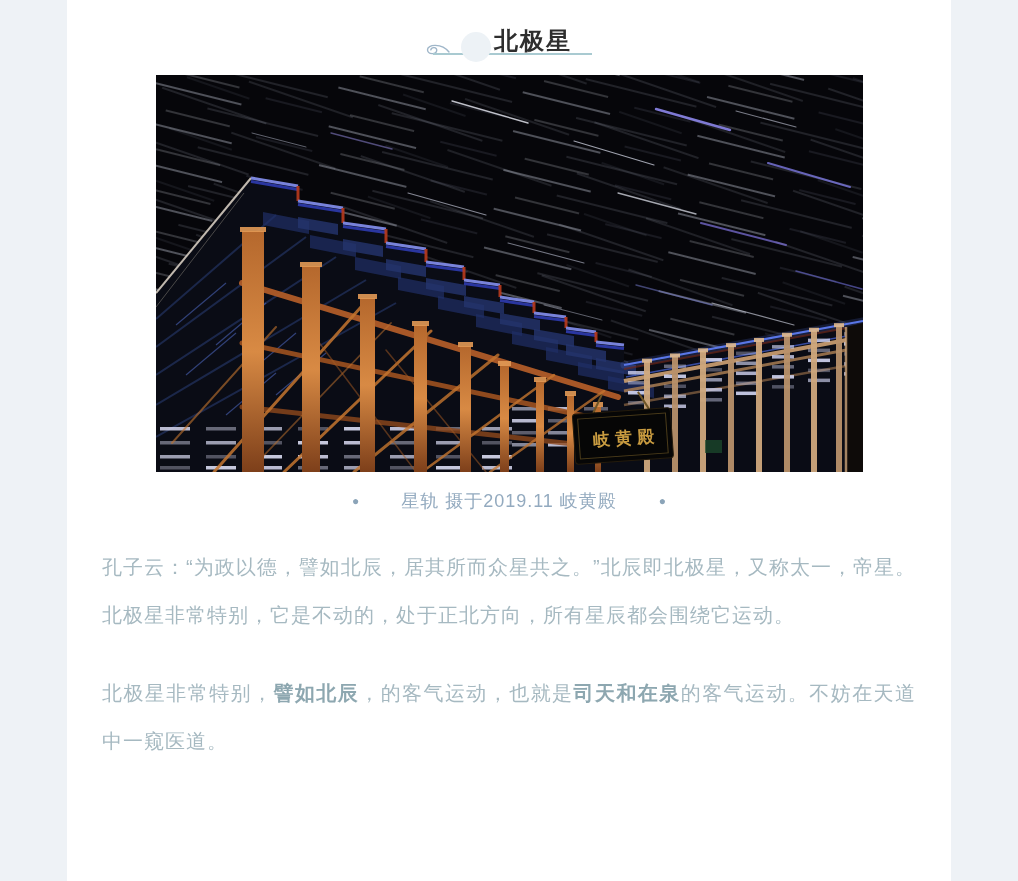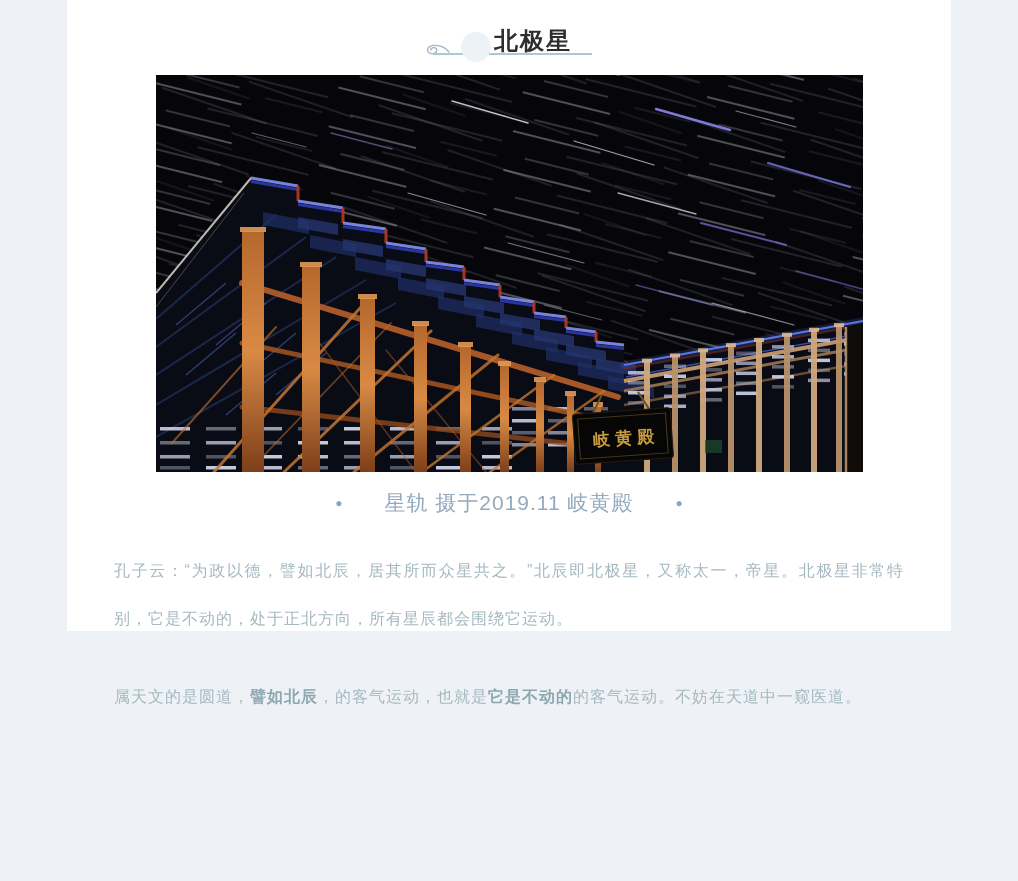--- a/index.html
+++ b/index.html
@@ -7,46 +7,46 @@
     --accent-line:#a9cad1; --body-text:#a6b9c1; --bold-text:#8da7b0; --caption-color:#93aabf;
   }
   *{box-sizing:border-box;}
   html,body{margin:0;padding:0;}
   body{
     width:1018px;height:881px;overflow:hidden;
     background:var(--page-bg);
     font-family:"Liberation Sans","DejaVu Sans",sans-serif;
   }
   .card{
-    width:884px;height:631px;margin:0 auto;background:var(--card-bg);
+    width:884px;height:881px;margin:0 auto;background:var(--card-bg);
     padding:26px 31px 30px;
   }
   
   .title-row{display:flex;justify-content:center;margin-bottom:13px;}
   .title-box{position:relative;width:170px;height:36px;}
   .curl{position:absolute;left:0;top:13px;}
   .t-line{position:absolute;left:9px;right:2px;top:27px;height:2px;background:var(--accent-line);}
   .t-circle{position:absolute;left:37px;top:6px;width:30px;height:30px;border-radius:50%;background:#edf2f6;}
   .t-text{
     position:absolute;left:70px;top:-1px;margin:0;
     font-size:24px;font-weight:bold;letter-spacing:2px;color:var(--title-color);white-space:nowrap;
   }
   
   .photo-wrap{width:707px;margin:0 auto;font-size:0;}
   
   .caption-row{
     display:flex;justify-content:center;align-items:center;gap:42px;
     margin-top:17px;color:var(--caption-color);
   }
   .cap-dot{font-size:12px;color:#8ba4b8;}
-  .cap-text{font-size:21px;letter-spacing:1px;}
+  .cap-text{font-size:18px;letter-spacing:1px;}
   
   .article{margin-top:30px;padding:0 0;}
   .article p{
-    margin:0 16px 30px;font-size:16px;line-height:48px;letter-spacing:1px;
+    margin:0 4px 30px;font-size:20px;line-height:48px;letter-spacing:1px;
     color:var(--body-text);text-align:justify;text-justify:inter-ideograph;
   }
   .article p:last-child{margin-bottom:0;}
   .seg-bold{font-weight:bold;color:var(--bold-text);}
 </style>
 </head>
 <body>
 
 <div class="card">
 
@@ -346,16 +346,16 @@
   </div>
 
   <div class="caption-row">
     <span class="cap-dot">●</span>
     <span class="cap-text">星轨 摄于2019.11 岐黄殿</span>
     <span class="cap-dot">●</span>
   </div>
 
   <div class="article">
       <p><span>孔子云：“为政以德，譬如北辰，居其所而众星共之。”北辰即北极星，又称太一，帝星。北极星非常特别，它是不动的，处于正北方向，所有星辰都会围绕它运动。</span></p>
-      <p><span>属天文的是圆道，</span><span class="seg-bold">譬如北辰</span><span>，的客气运动，也就是</span><span class="seg-bold">它是不动的</span><span>的客气运动。不妨在天道中一窥医道。</span></p>
+      <p><span>北极星非常特别，</span><span class="seg-bold">譬如北辰</span><span>，的客气运动，也就是</span><span class="seg-bold">司天和在泉</span><span>的客气运动。不妨在天道中一窥医道。</span></p>
     </div>
 
 </div>
 
 </body></html>

